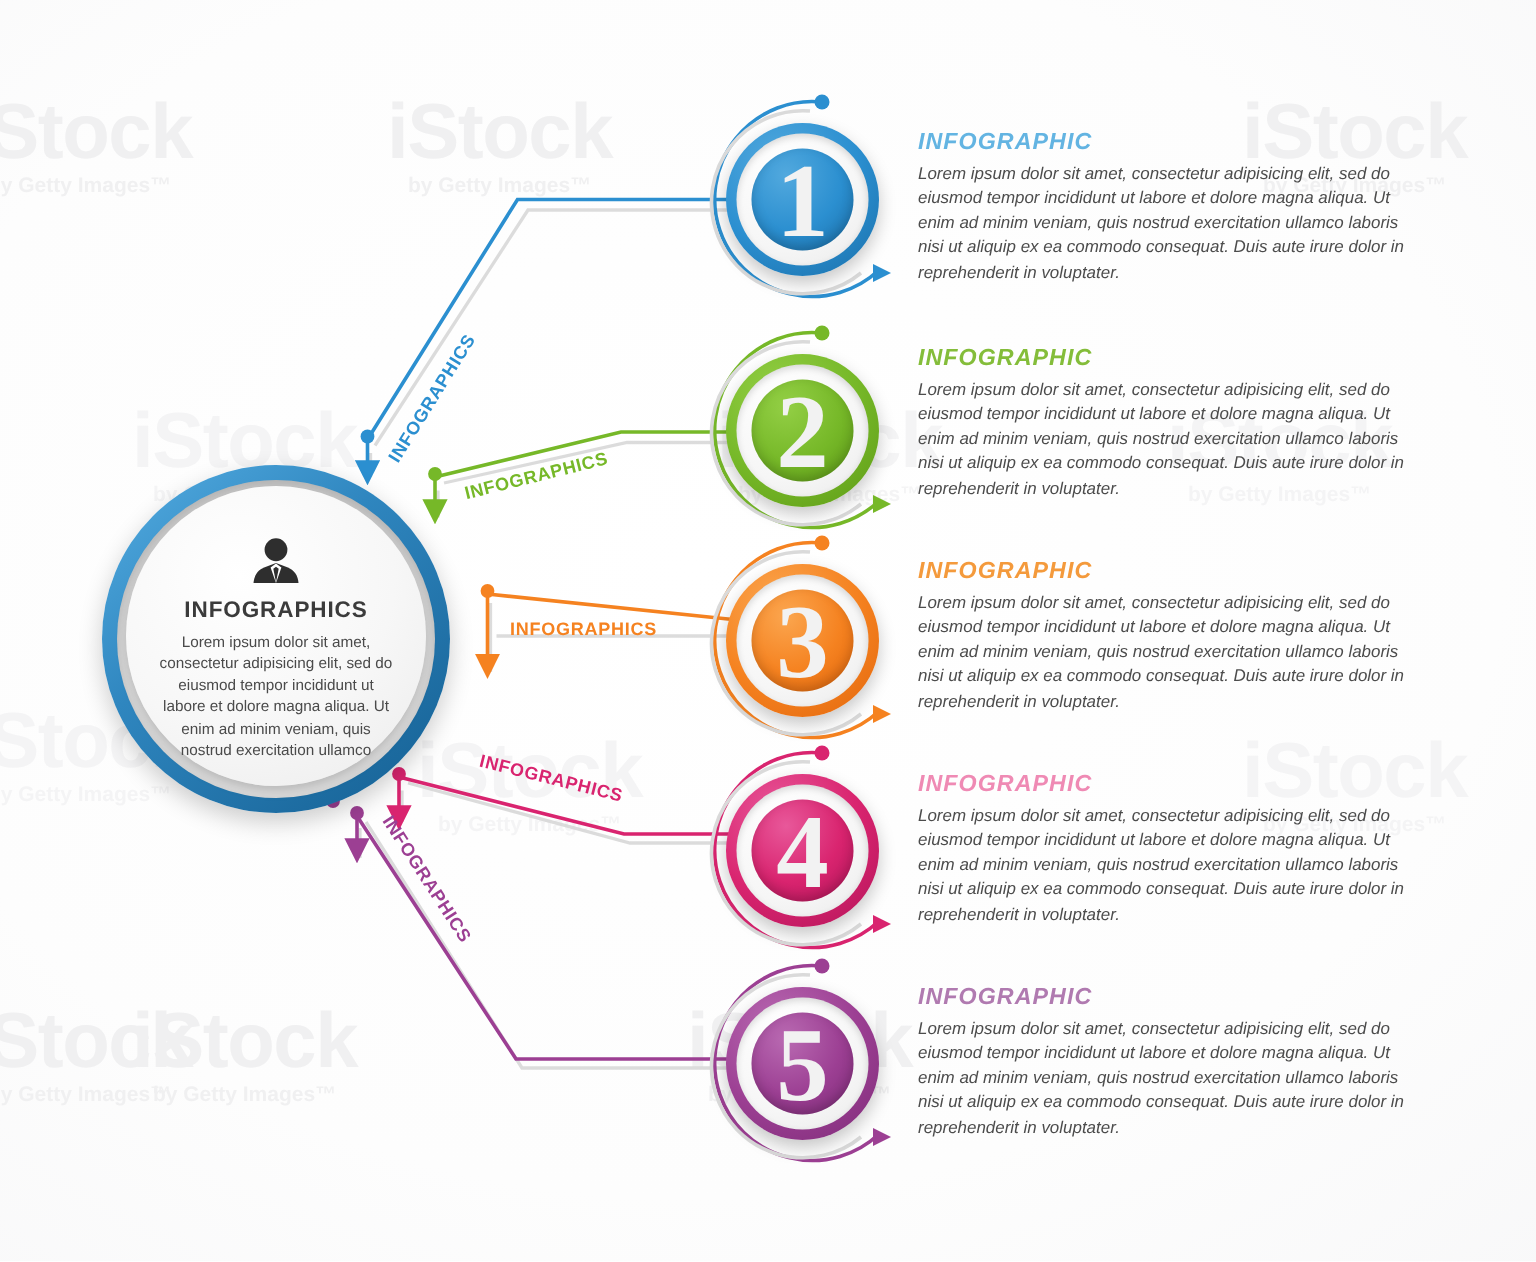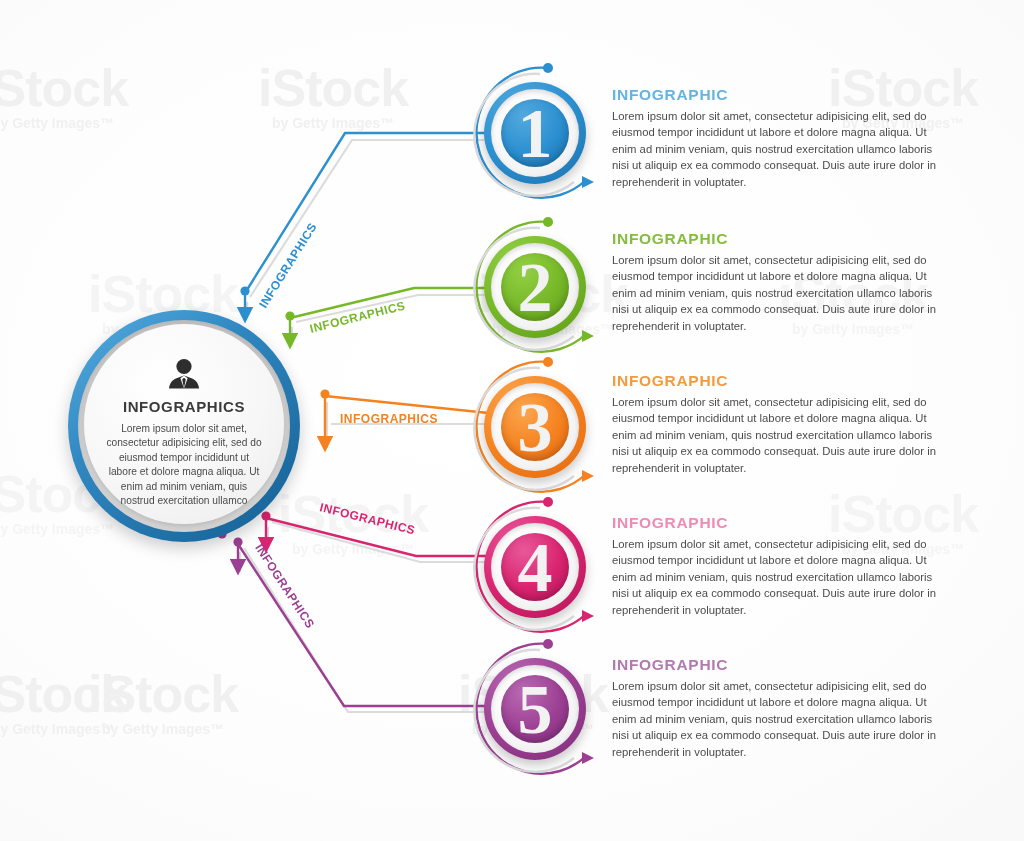--- a/index.html
+++ b/index.html
@@ -91,21 +91,21 @@
   }
   .badge .inner {
     position: absolute; left: 25px; top: 25px; width: 68px; height: 68px;
     border-radius: 50%;
     box-shadow: inset 0 -3px 7px rgba(0,0,0,0.18);
   }
   .badge .num {
     position: absolute; left: 8px; top: 8px; width: 102px; height: 102px;
   }
 
-  .txt { position: absolute; width: 340px; }
+  .txt { position: absolute; width: 340px; font-style: italic; }
   .txt h3 {
     margin: 0 0 4px 0;
     font-size: 15.5px; font-weight: bold;
     letter-spacing: 0.7px;
   }
   .txt p {
     margin: 0;
     font-size: 11.3px; line-height: 1.46; color: #4c4c4c;
   }
 

